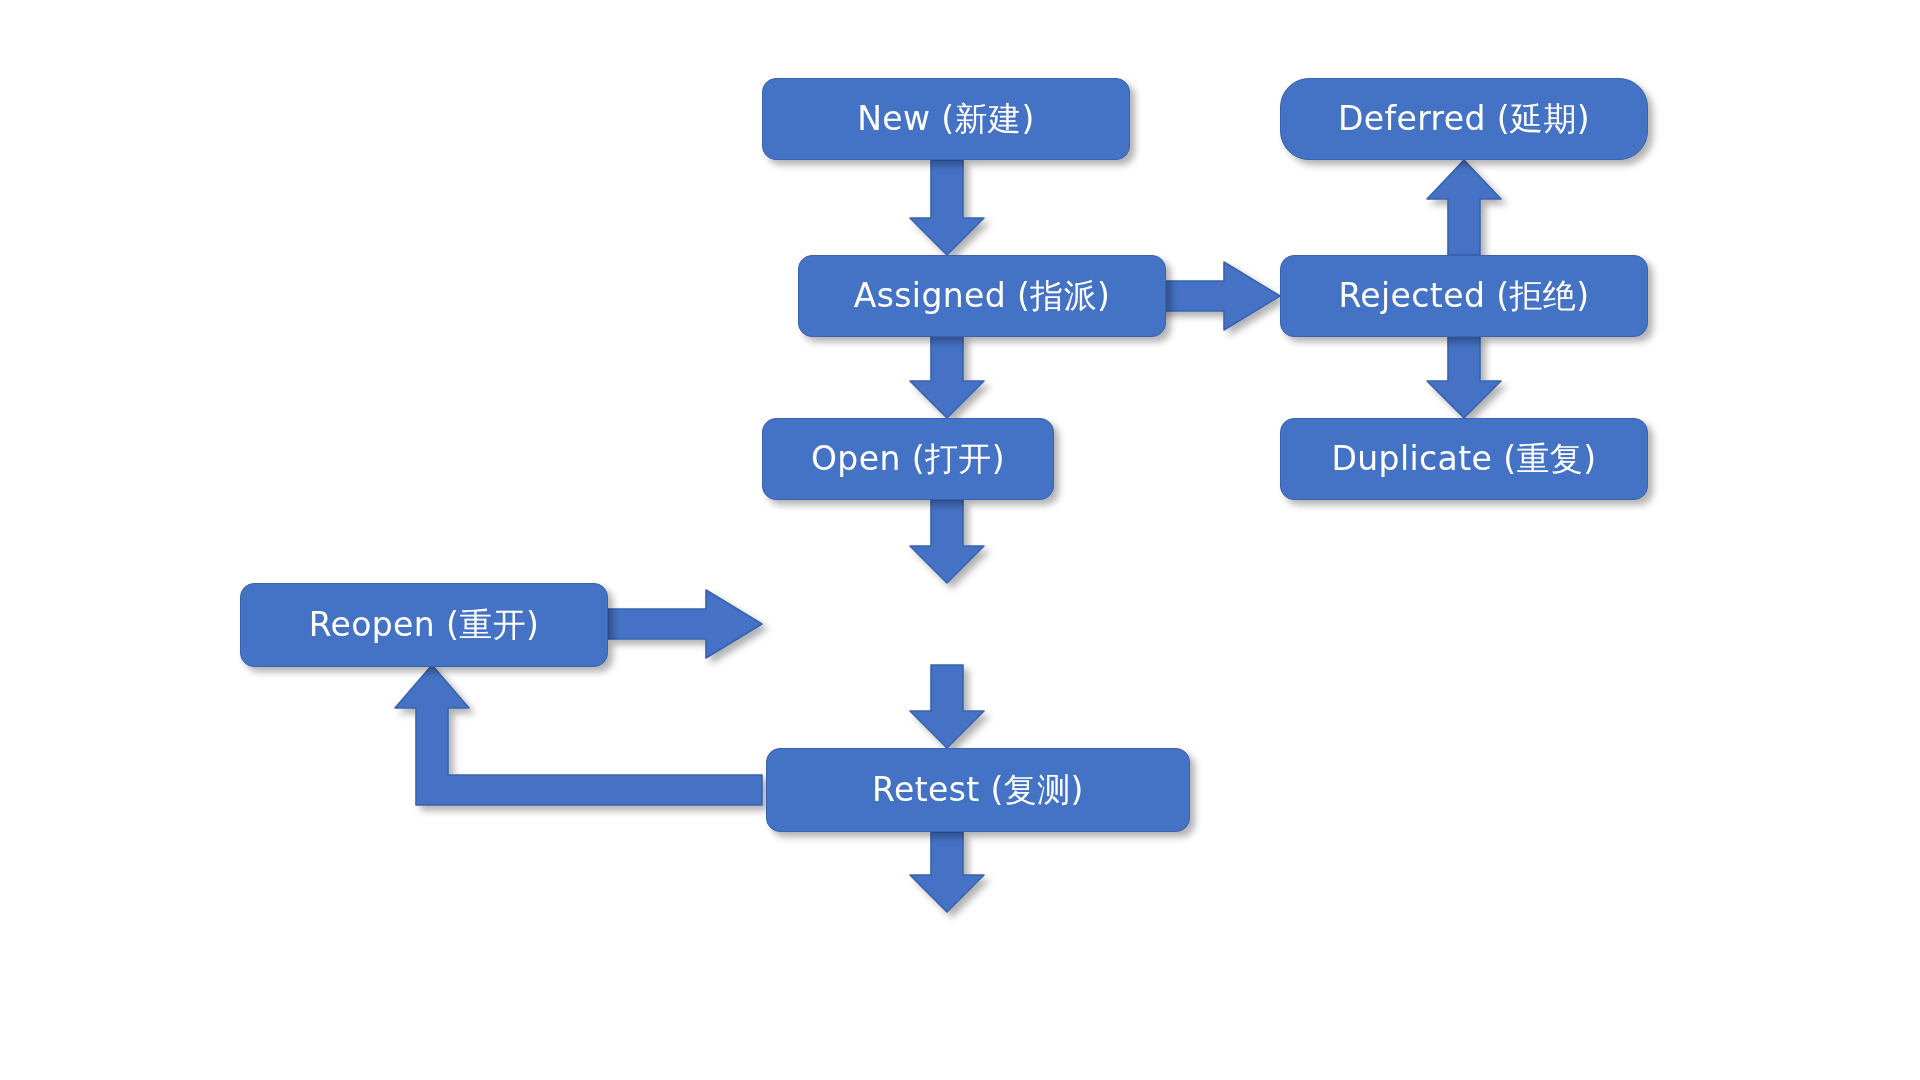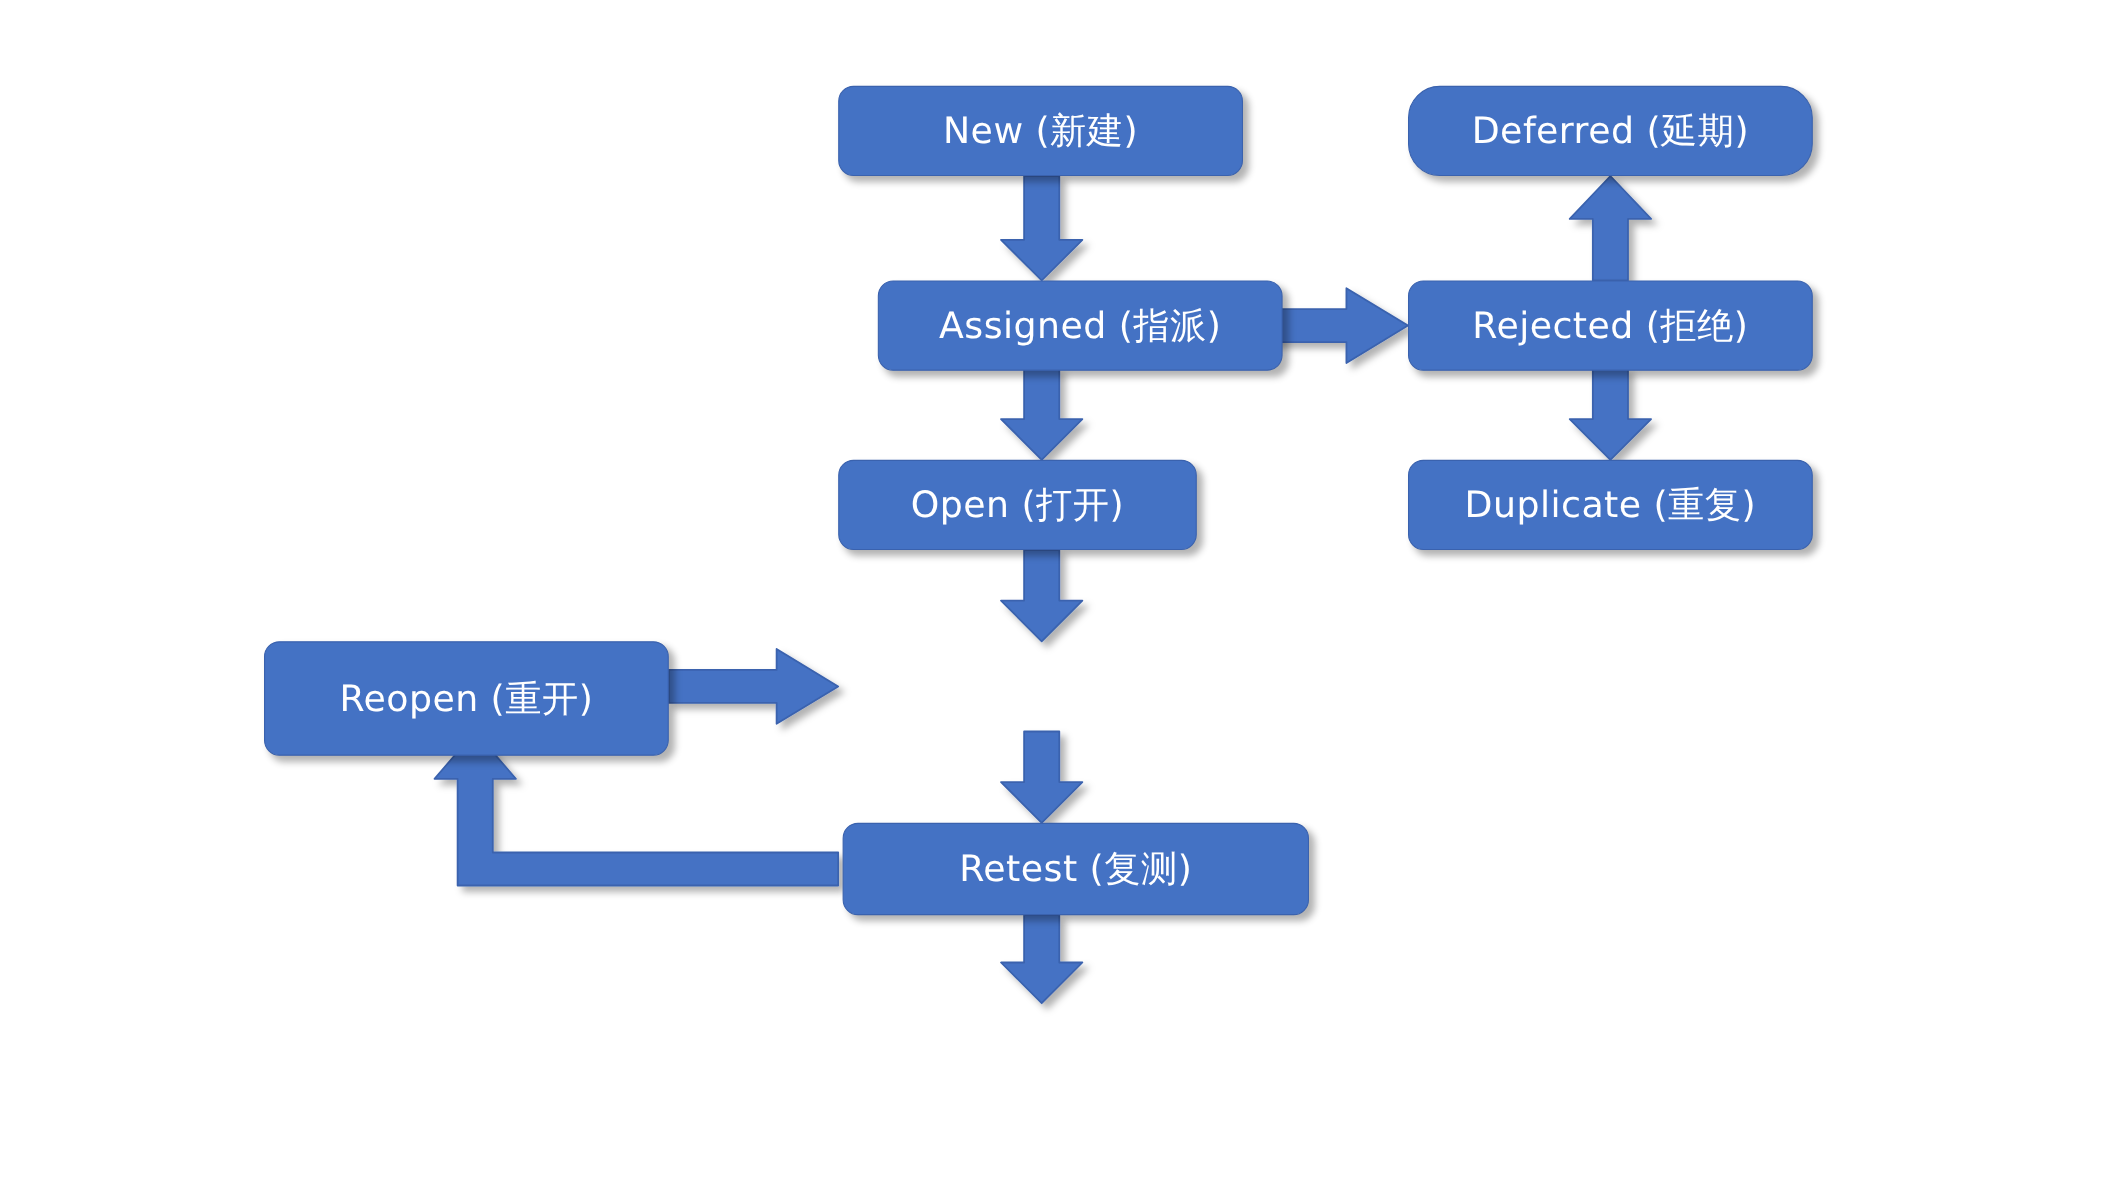--- a/index.html
+++ b/index.html
@@ -93,21 +93,21 @@
   <div id="node-layer">
 
     <div class="node" style="left:762px; top:78px; width:368px; height:82px;">
       <span class="node-label">New (新建)</span>
     </div>
 
     <div class="node" style="left:762px; top:255px; width:368px; height:82px;margin-left:36px;">
       <span class="node-label">Assigned (指派)</span>
     </div>
 
-    <div class="node" style="left:762px; top:418px; width:326px; height:82px;">
+    <div class="node" style="left:762px; top:418px; width:292px; height:82px;">
       <span class="node-label">Open (打开)</span>
     </div>
 
 
     <div class="node" style="left:722px; top:748px; width:424px; height:84px;margin-left:44px;">
       <span class="node-label">Retest (复测)</span>
     </div>
 
 
     <div class="node" style="left:1280px; top:78px; width:368px; height:82px;border-radius:29px;">
@@ -115,18 +115,18 @@
     </div>
 
     <div class="node" style="left:1280px; top:255px; width:368px; height:82px;">
       <span class="node-label">Rejected (拒绝)</span>
     </div>
 
     <div class="node" style="left:1280px; top:418px; width:368px; height:82px;">
       <span class="node-label">Duplicate (重复)</span>
     </div>
 
-    <div class="node" style="left:240px; top:583px; width:368px; height:104px;">
+    <div class="node" style="left:240px; top:583px; width:368px; height:84px;">
       <span class="node-label">Reopen (重开)</span>
     </div>
 
   </div>
 </div>
 
 </body></html>

